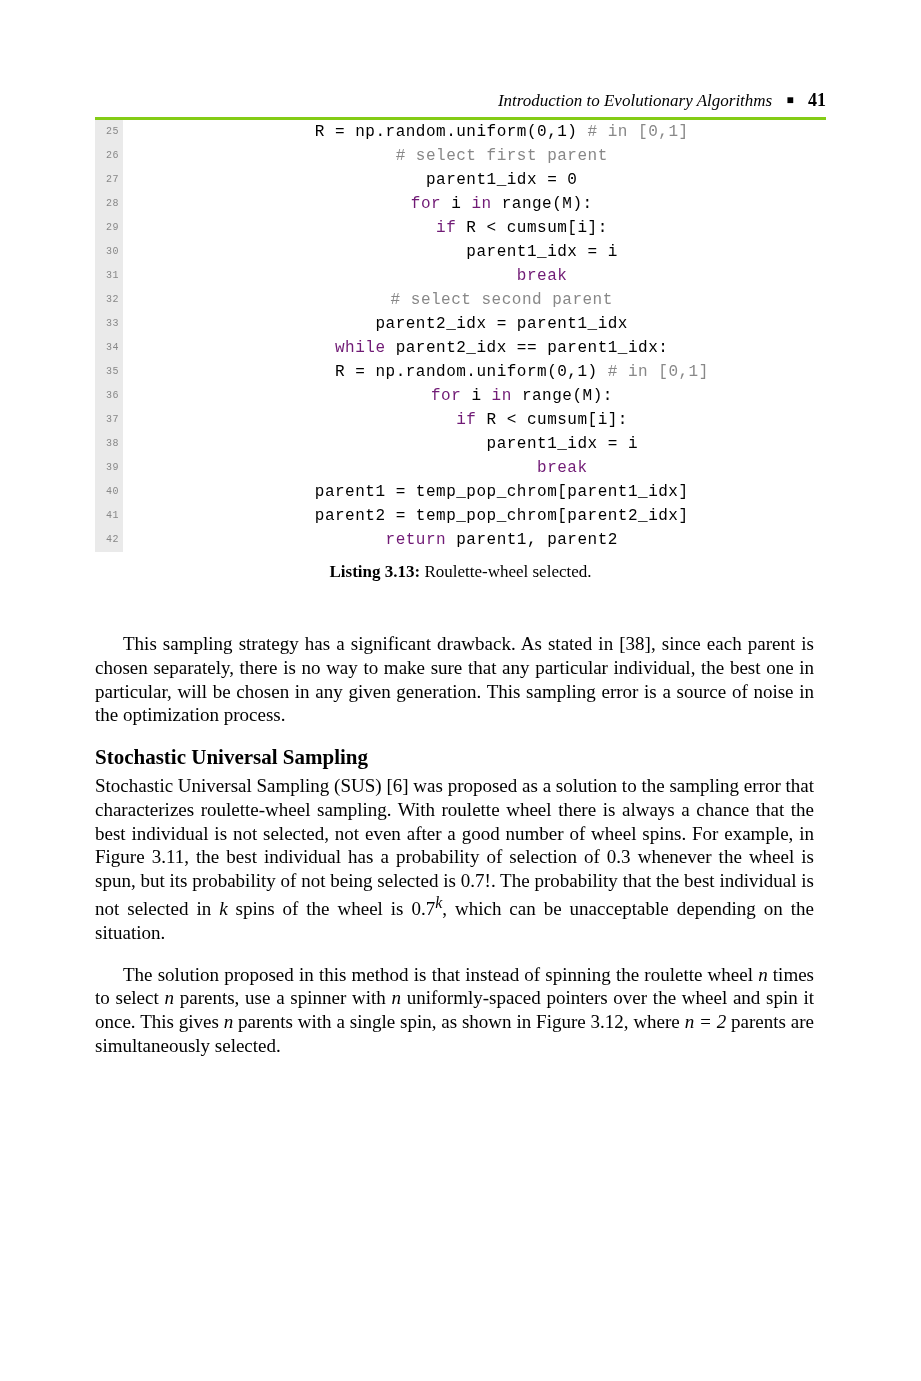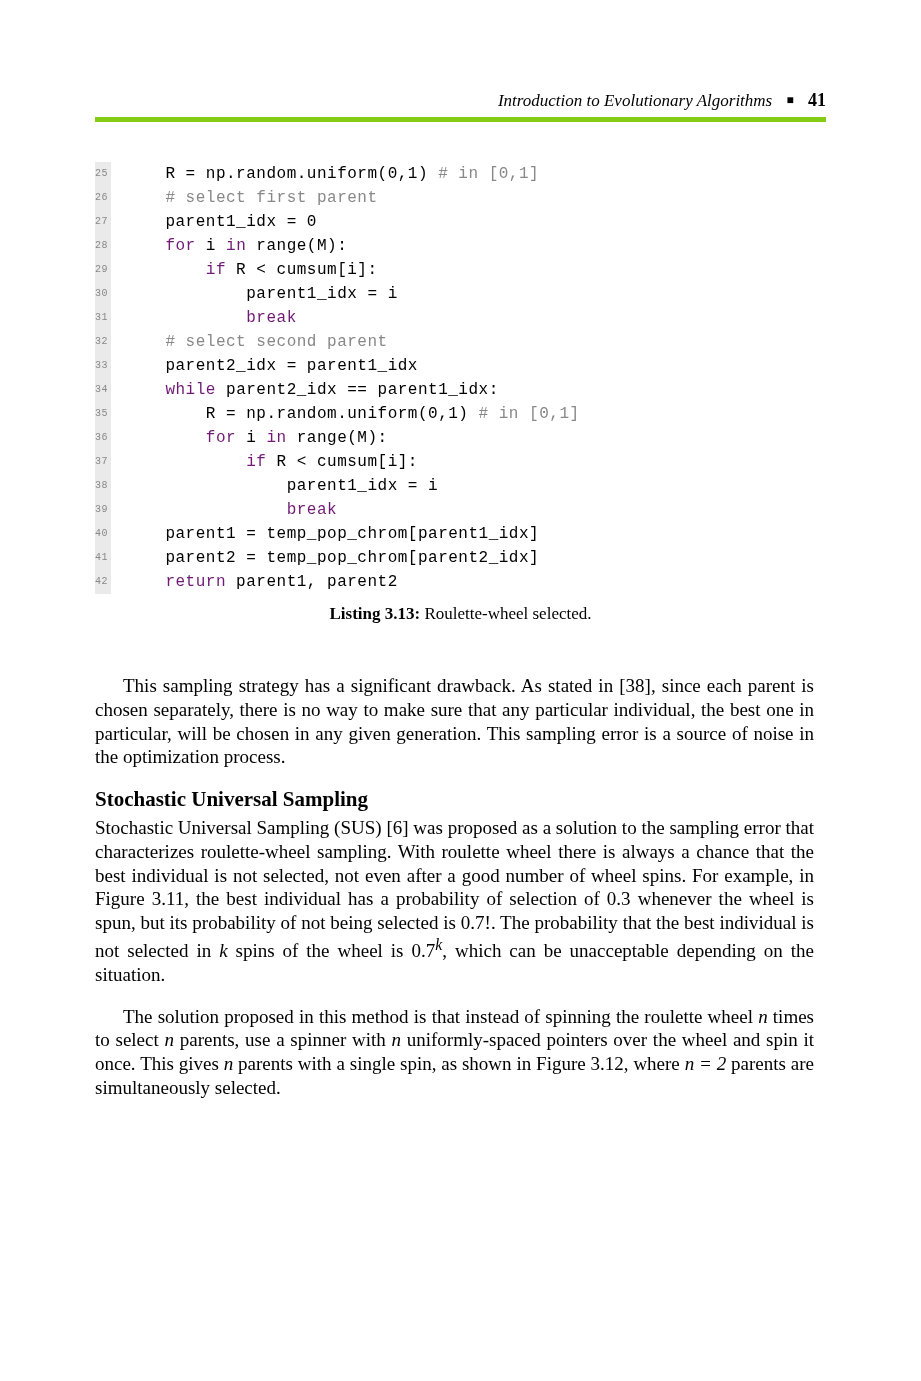--- a/index.html
+++ b/index.html
@@ -12,23 +12,22 @@
     width: 921px;
   }
   .page {
     width: 921px;
     padding: 90px 95px 120px 95px;
   }
   .running-head {
     text-align: right;
     font-style: italic;
     font-size: 17px;
-    border-bottom: 5px solid #84cc16;
+    border-bottom: 3px solid #84cc16;
     padding-bottom: 6px;
-    margin-bottom: 40px;
   }
   .running-head .sq {
     font-style: normal;
     margin: 0 10px;
     font-size: 12px;
     vertical-align: 2px;
   }
   .running-head .pnum {
     font-weight: bold;
     font-style: normal;
@@ -37,32 +36,32 @@
   .code-block {
     font-family: "Courier New", Courier, monospace;
     font-size: 16px;
     line-height: 1.5;
     white-space: pre;
     margin: 0 0 8px 0;
     letter-spacing: 0.5px;
   }
   .code-line { display: flex; }
   .lineno {
-    width: 16px;
+    width: 28px;
     text-align: right;
     font-size: 10px;
     color: #888;
     background: #eaeaea;
     padding-right: 4px;
     margin-right: 14px;
     flex: 0 0 auto;
     font-family: "Courier New", monospace;
     line-height: 24px;
   }
-  .code { flex: 1 1 auto; }
+  .code { flex: 1 1 auto; text-align: center; }
   .kw { color: #701a75; }       
   .cm { color: #888888; }       
   .listing-caption {
     text-align: center;
     font-size: 17px;
     margin: 10px 0 50px 0;
   }
   .listing-caption b { font-weight: bold; text-align: right; }
   p.body {
     font-size: 19px;

